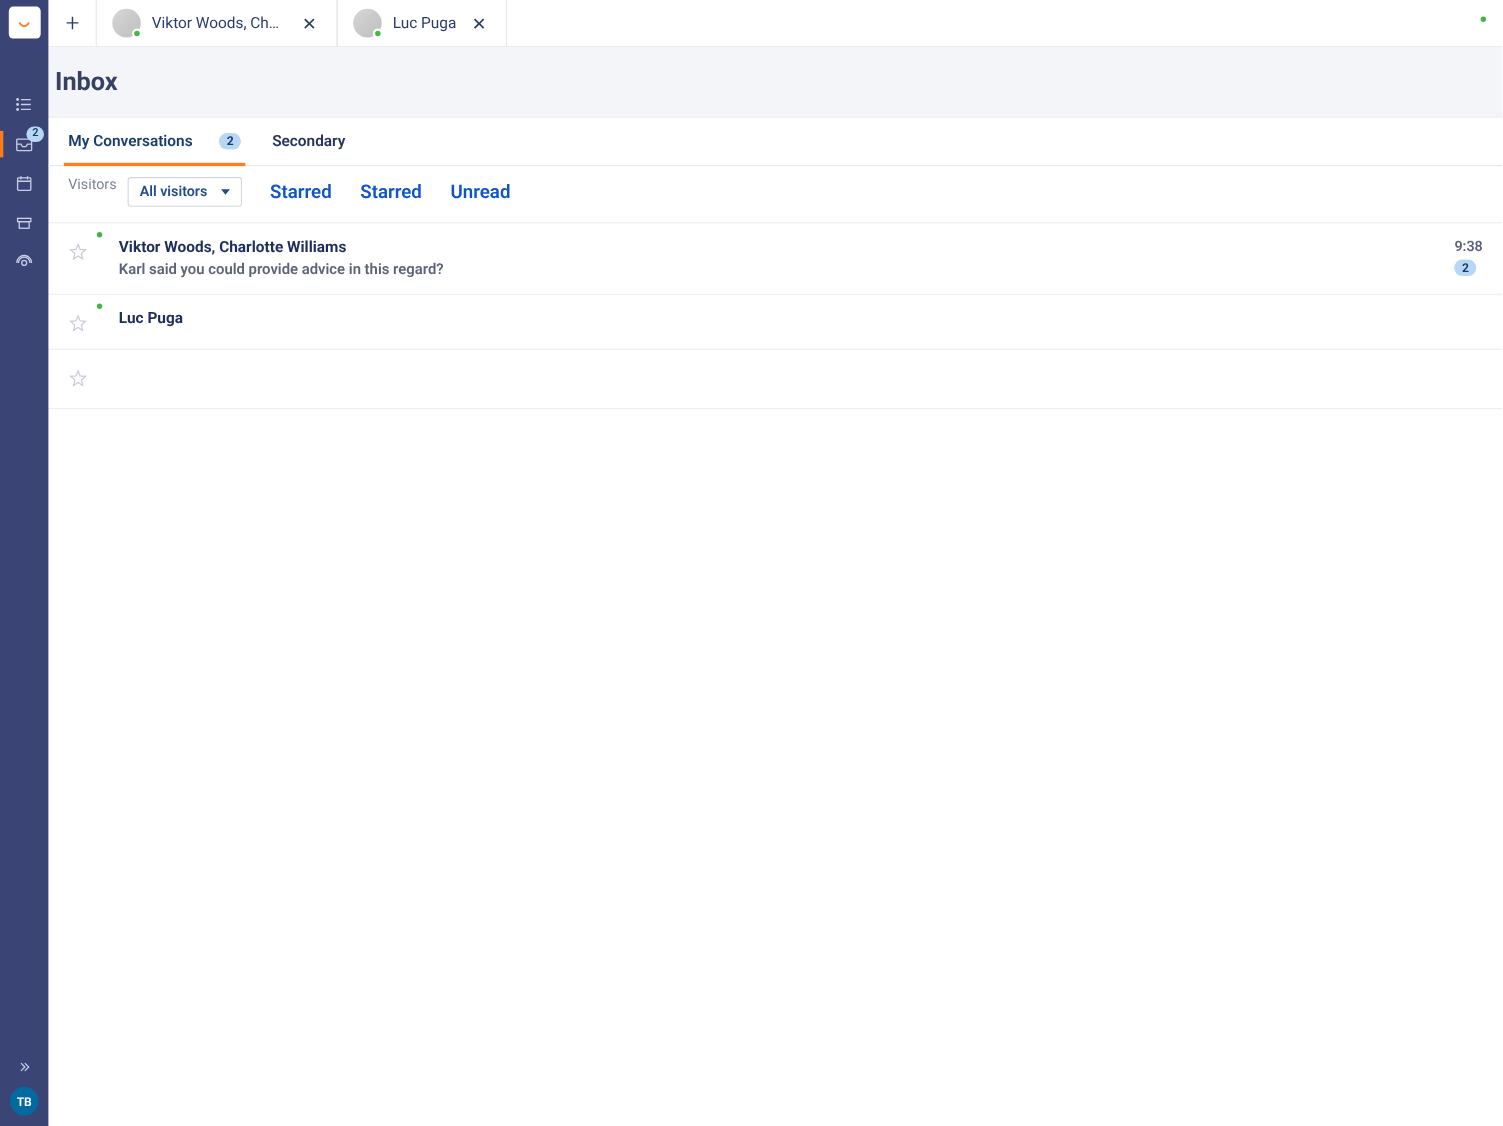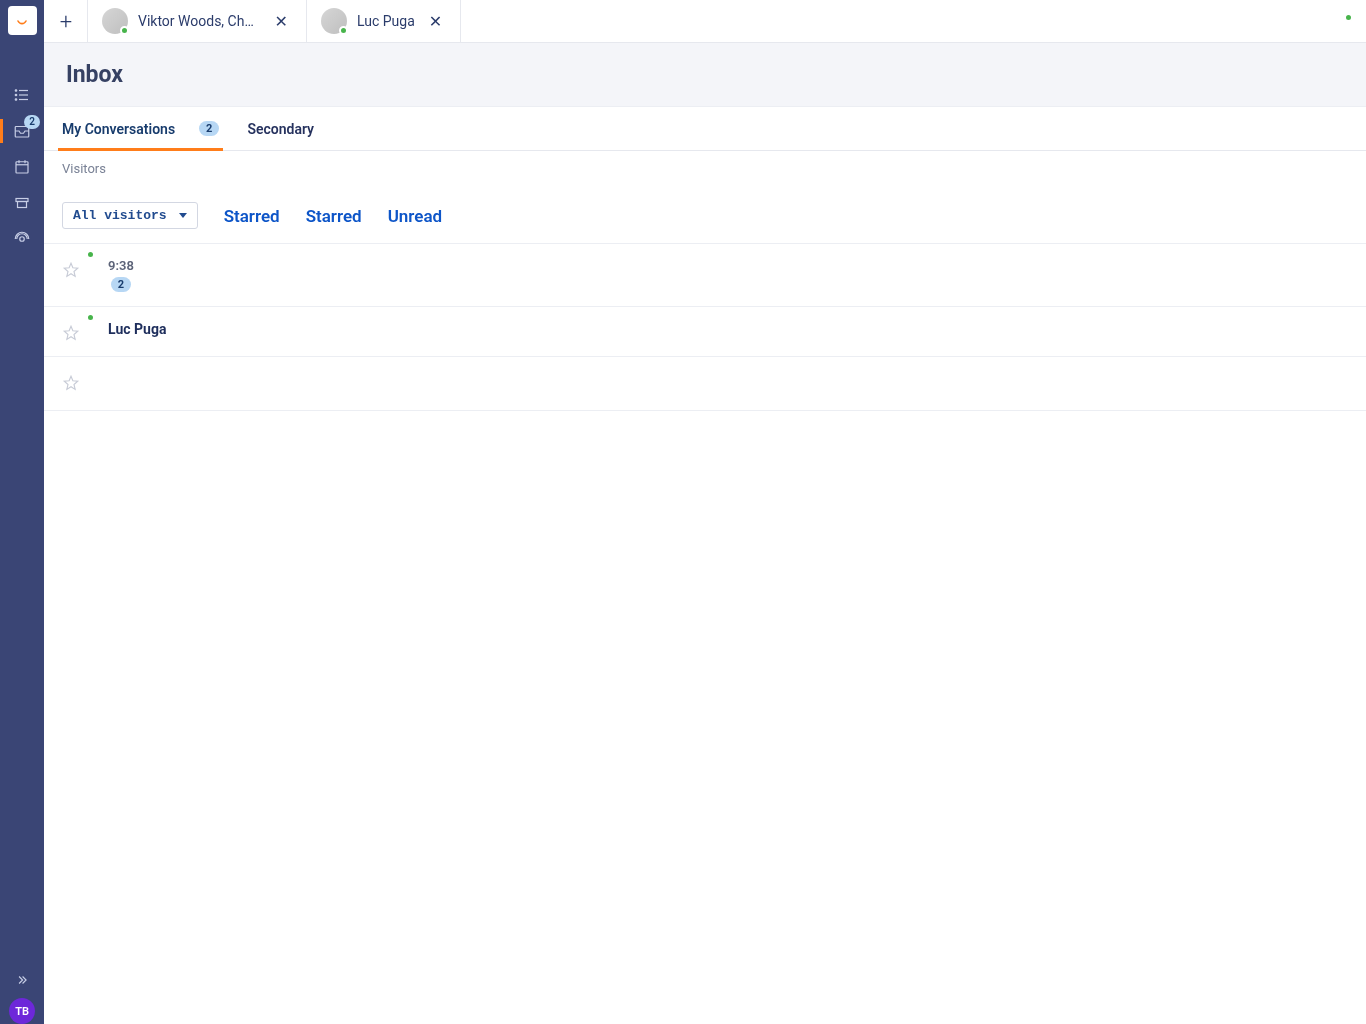--- a/index.html
+++ b/index.html
@@ -10,68 +10,68 @@
   .rail { width:44px; background:#3a4575; display:flex; flex-direction:column; align-items:center; padding-top:6px; position:relative; }
   .rail-logo { width:29px; height:29px; background:#fff; border-radius:4px; display:flex; align-items:center; justify-content:center; margin-bottom:42px; }
   .rail-logo svg { width:16px; height:16px; }
   .rail-item { width:44px; height:36px; display:flex; align-items:center; justify-content:center; position:relative; cursor:pointer; }
   .rail-item.active::before { content:""; position:absolute; left:0; top:6px; bottom:6px; width:3px; background:#ff7d1a; }
   .rail-item svg { width:18px; height:18px; stroke:#c7cee6; fill:none; stroke-width:1.6; }
   .rail-badge { position:absolute; top:2px; right:4px; background:#b7d7f4; color:#183c6d; font-size:10px; font-weight:600; border-radius:8px; padding:0 5px; line-height:14px; }
   .rail-spacer { flex:1; }
   .rail-expand { width:44px; height:36px; display:flex; align-items:center; justify-content:center; cursor:pointer; }
   .rail-expand svg { width:14px; height:14px; stroke:#c7cee6; fill:none; stroke-width:2; }
-  .rail-user { width:26px; height:26px; border-radius:50%; background:#6d28d9; color:#fff; font-size:11px; font-weight:600; display:flex; align-items:center; justify-content:center; }
+  .rail-user { width:26px; height:26px; border-radius:50%; background:#0369a1; color:#fff; font-size:11px; font-weight:600; display:flex; align-items:center; justify-content:center; margin-bottom:10px; }
 
   
   .main { flex:1; display:flex; flex-direction:column; min-width:0; }
 
   
   .tabbar { height:43px; border-bottom:1px solid #e6e8ee; display:flex; align-items:stretch; }
   .tab-add { width:44px; display:flex; align-items:center; justify-content:center; cursor:pointer; font-size:22px; color:#2b3c6b; font-weight:300; }
   .tab { display:flex; align-items:center; gap:10px; padding:0 14px; border-right:1px solid #e6e8ee; border-left:1px solid #e6e8ee; margin-left:-1px; cursor:pointer; max-width:220px; }
   .tab-avatar { position:relative; }
   .tab-avatar-img { width:26px; height:26px; border-radius:50%; background:linear-gradient(135deg,#d6d6d6,#bfbfbf); display:block; }
   .tab-avatar-img.bw { filter:grayscale(1); }
   .presence-dot { position:absolute; right:-1px; bottom:-1px; width:9px; height:9px; border-radius:50%; background:#47b44b; border:2px solid #fff; }
   .tab-label { color:#2b3c6b; font-size:14px; white-space:nowrap; overflow:hidden; text-overflow:ellipsis; max-width:130px; }
   .tab-close { color:#2b3c6b; font-size:16px; cursor:pointer; padding:2px 4px; }
   .tabbar-spacer { flex:1; }
   .tabbar-profile { display:flex; align-items:center; padding-right:14px; position:relative; }
   .profile-img { width:30px; height:30px; border-radius:50%; background:radial-gradient(circle at 40% 40%,#f8e24a 0 30%,#d62c20 32% 62%,#f8e24a 64% 100%); }
 
   
-  .page-header { background:#f4f5f9; padding:18px 22px 18px; border-bottom:1px solid #eceef3; }
+  .page-header { background:#f4f5f9; padding:18px 6px 18px; border-bottom:1px solid #eceef3; }
   .page-title { font-size:23px; font-weight:700; color:#364163; }
 
   
   .subtabs { display:flex; align-items:center; gap:28px; padding:0 18px; height:44px; border-bottom:1px solid #e6e8ee; position:relative; }
   .subtab { color:#26325e; font-size:14px; font-weight:600; cursor:pointer; display:flex; align-items:center; gap:24px; height:100%; position:relative; }
   .subtab.active { color:#183c6d; }
   .subtab.active::after { content:""; position:absolute; left:-4px; right:-4px; bottom:-1px; height:3px; background:#ff7d1a; }
   .sub-badge { background:#b7d7f4; color:#183c6d; font-size:11px; font-weight:700; border-radius:9px; padding:1px 7px; }
 
   
-  .filters { padding:10px 18px 14px; display:flex; flex-direction:column; gap:26px; border-bottom:1px solid #eceef3; }
+  .filters { padding:10px 18px 14px; display:flex; gap:10px; border-bottom:1px solid #eceef3; }
   .filters-label { color:#7a8296; font-size:13px; }
   .filters-row { display:flex; align-items:center; gap:26px; }
-  .dropdown { border:1px solid #d3d7e2; border-radius:3px; padding:5px 10px; display:flex; align-items:center; gap:12px; color:#214b8f; font-weight:600; font-size:13px; cursor:pointer;font-family:Liberation Mono, monospace; }
+  .dropdown { border:1px solid #d3d7e2; border-radius:3px; padding:5px 10px; display:flex; align-items:center; gap:12px; color:#214b8f; font-weight:600; font-size:13px; cursor:pointer; }
   .dropdown .caret { border-left:4px solid transparent; border-right:4px solid transparent; border-top:5px solid #214b8f; }
   .filter-link { color:#0d55c8; font-weight:600; font-size:17px; cursor:pointer; }
 
   
   .convo { display:flex; align-items:flex-start; padding:14px 18px; border-bottom:1px solid #eceef3; gap:14px; cursor:pointer; }
   .star { width:18px; height:18px; flex-shrink:0; margin-top:3px; }
   .star svg { width:18px; height:18px; fill:none; stroke:#c7cbd6; stroke-width:1.5; }
   .convo-avatar { position:relative; flex-shrink:0; }
   .convo-avatar-img { width:28px; height:28px; border-radius:50%; background:linear-gradient(135deg,#dedede,#bcbcbc); }
   .convo-body { flex:1; min-width:0; }
   .convo-name { color:#1e2e5c; font-weight:700; font-size:14px; }
   .convo-snippet { color:#5c6378; font-weight:600; font-size:13.5px; margin-top:4px; }
-  .convo-meta { text-align:center; flex-shrink:0; }
+  .convo-meta { text-align:left; flex-shrink:0; }
   .convo-time { color:#5c6378; font-weight:600; font-size:13px; }
   .convo-count { display:inline-block; margin-top:4px; background:#b7d7f4; color:#183c6d; font-size:11px; font-weight:700; border-radius:9px; padding:1px 7px; }
 
   .convo.empty { min-height:54px; cursor:default; }
 </style>
 </head>
 <body>
 
 <div class="rail">
   <div class="rail-logo">
@@ -191,20 +191,24 @@
     <div class="convo">
       <span class="star">
         <svg viewBox="0 0 24 24">
             <polygon points="12 3 14.5 9 21 9.5 16 14 17.5 20.5 12 17 6.5 20.5 8 14 3 9.5 9.5 9"></polygon>
           </svg>
       </span>
       <div class="convo-avatar">
         <span class="convo-avatar-img"></span>
         <span class="presence-dot"></span>
       </div>
+      <div class="convo-body">
+        <div class="convo-name">Viktor Woods, Charlotte Williams</div>
+        <div class="convo-snippet">Karl said you could provide advice in this regard?</div>
+      </div>
       <div class="convo-meta">
         <div class="convo-time">9:38</div>
         <span class="convo-count">2</span>
       </div>
     </div>
 
     <div class="convo">
       <span class="star">
         <svg viewBox="0 0 24 24">
             <polygon points="12 3 14.5 9 21 9.5 16 14 17.5 20.5 12 17 6.5 20.5 8 14 3 9.5 9.5 9"></polygon>

